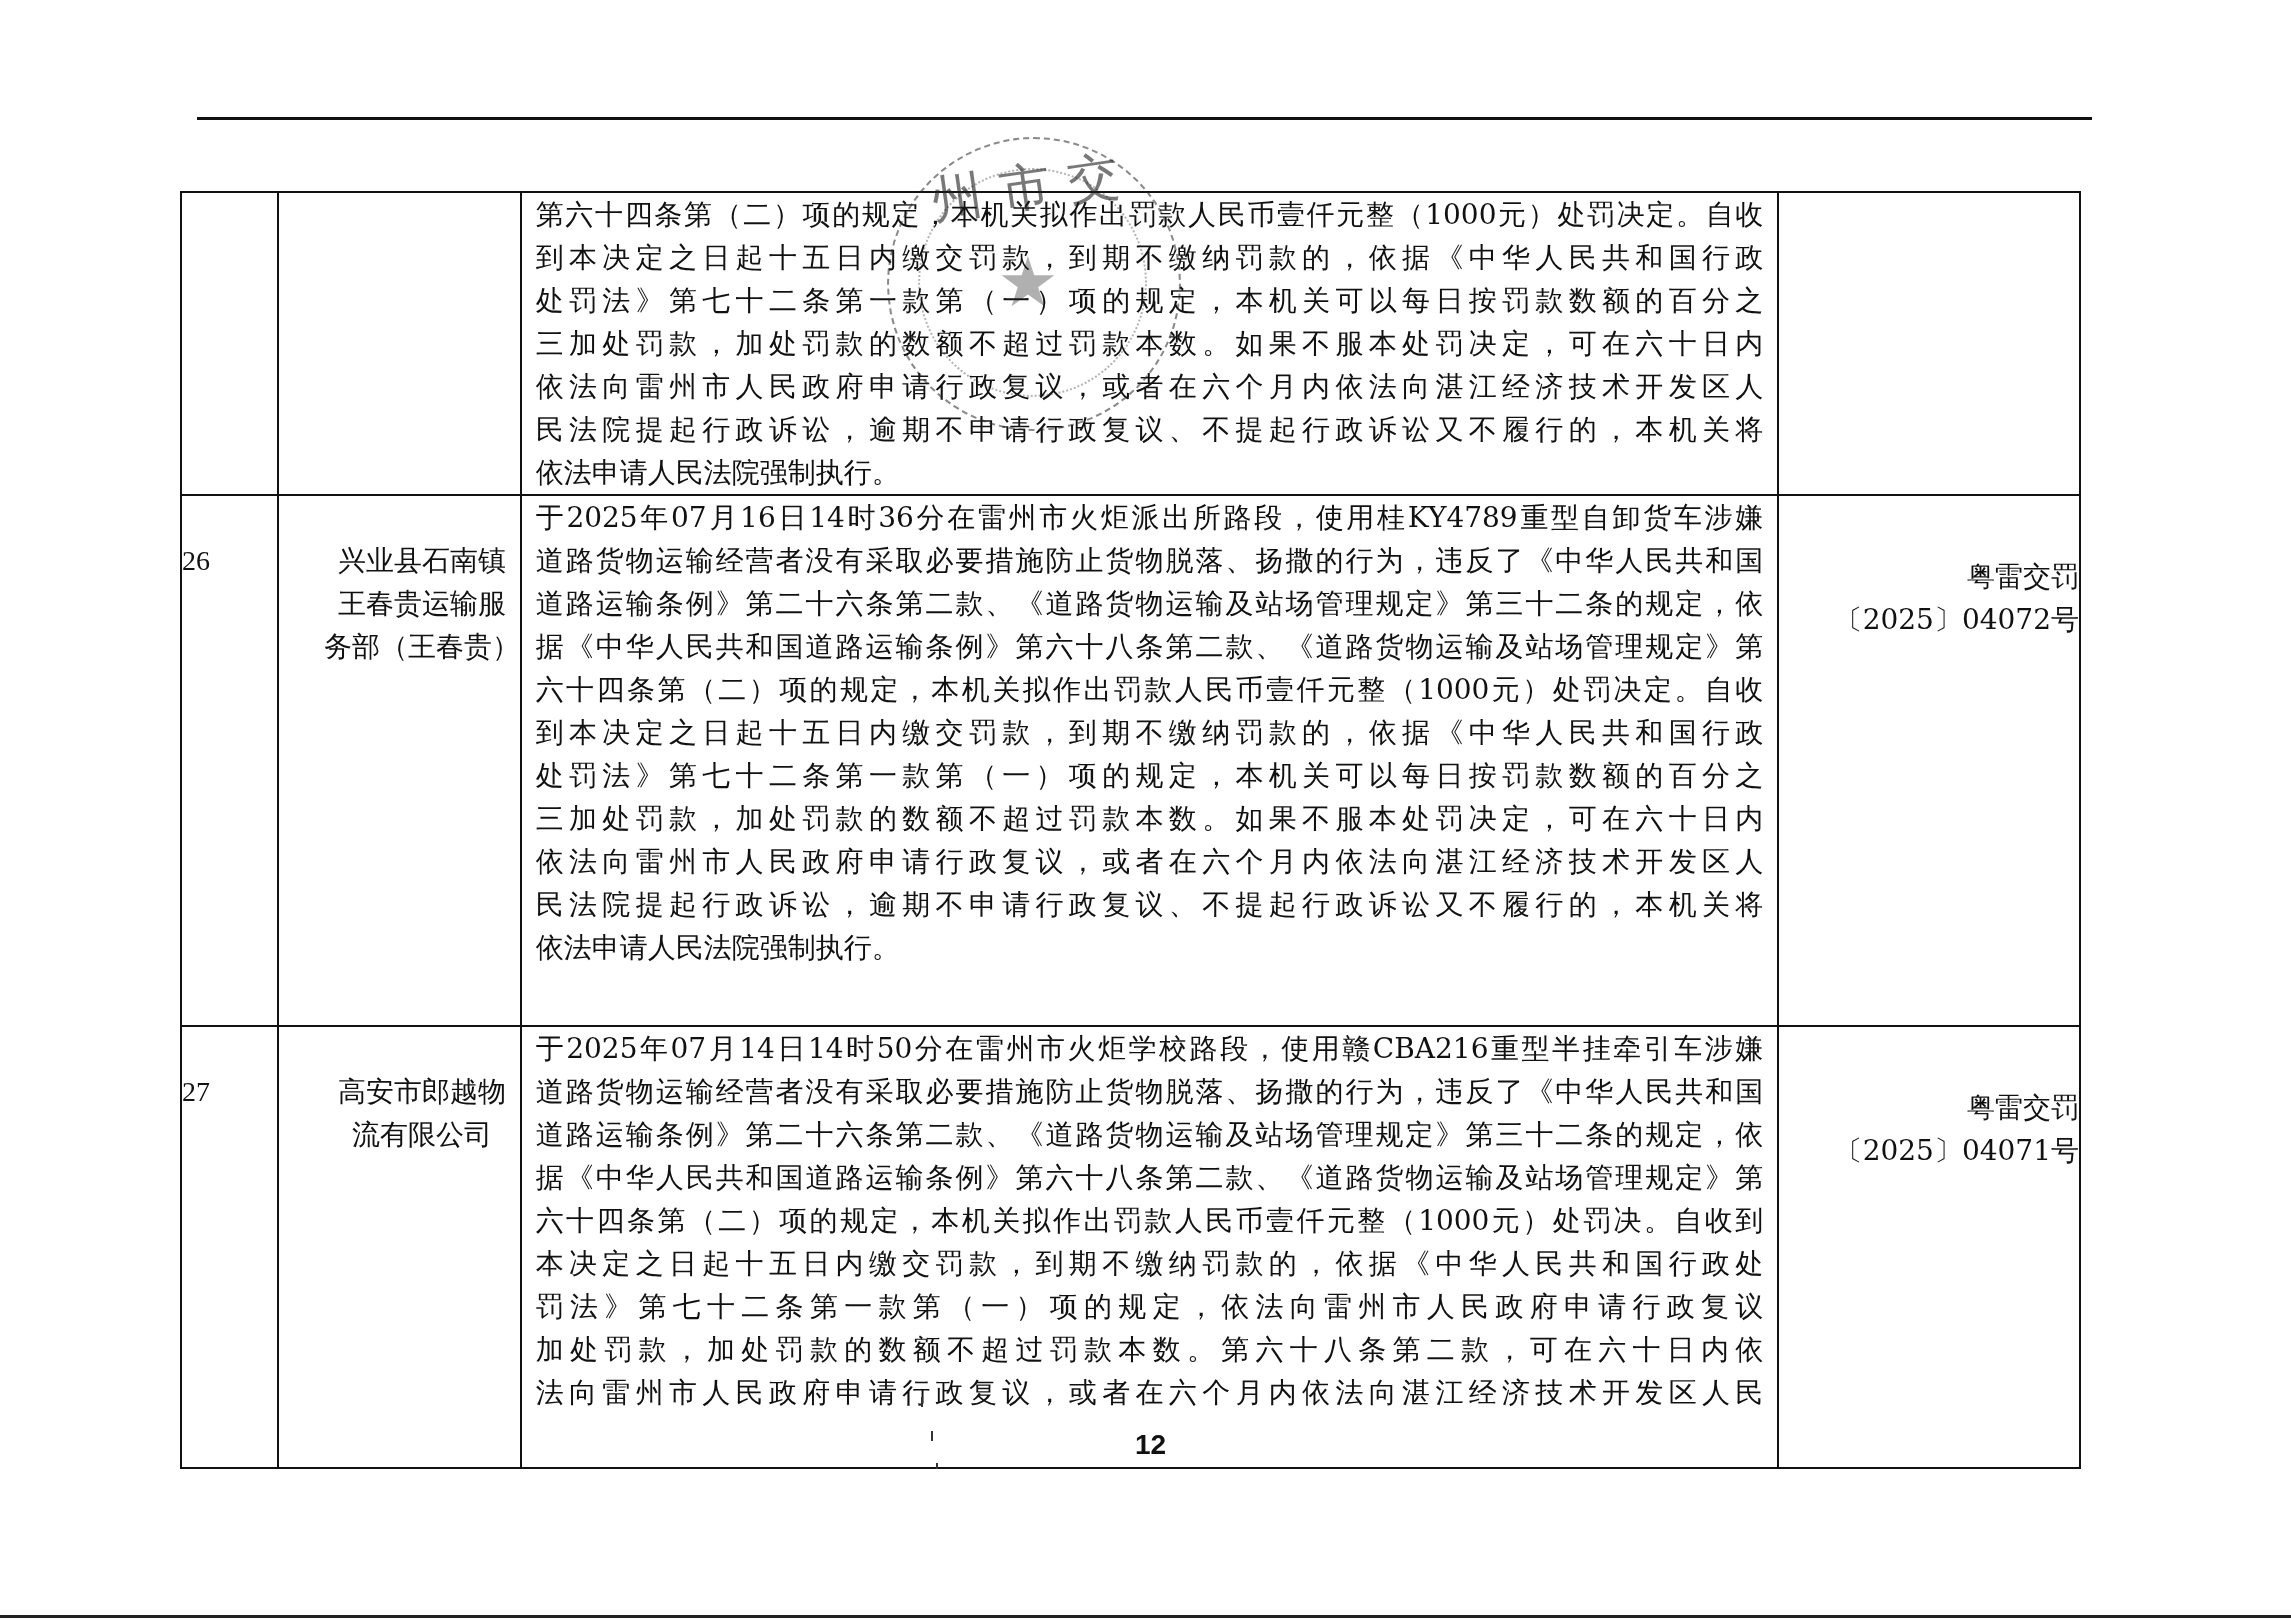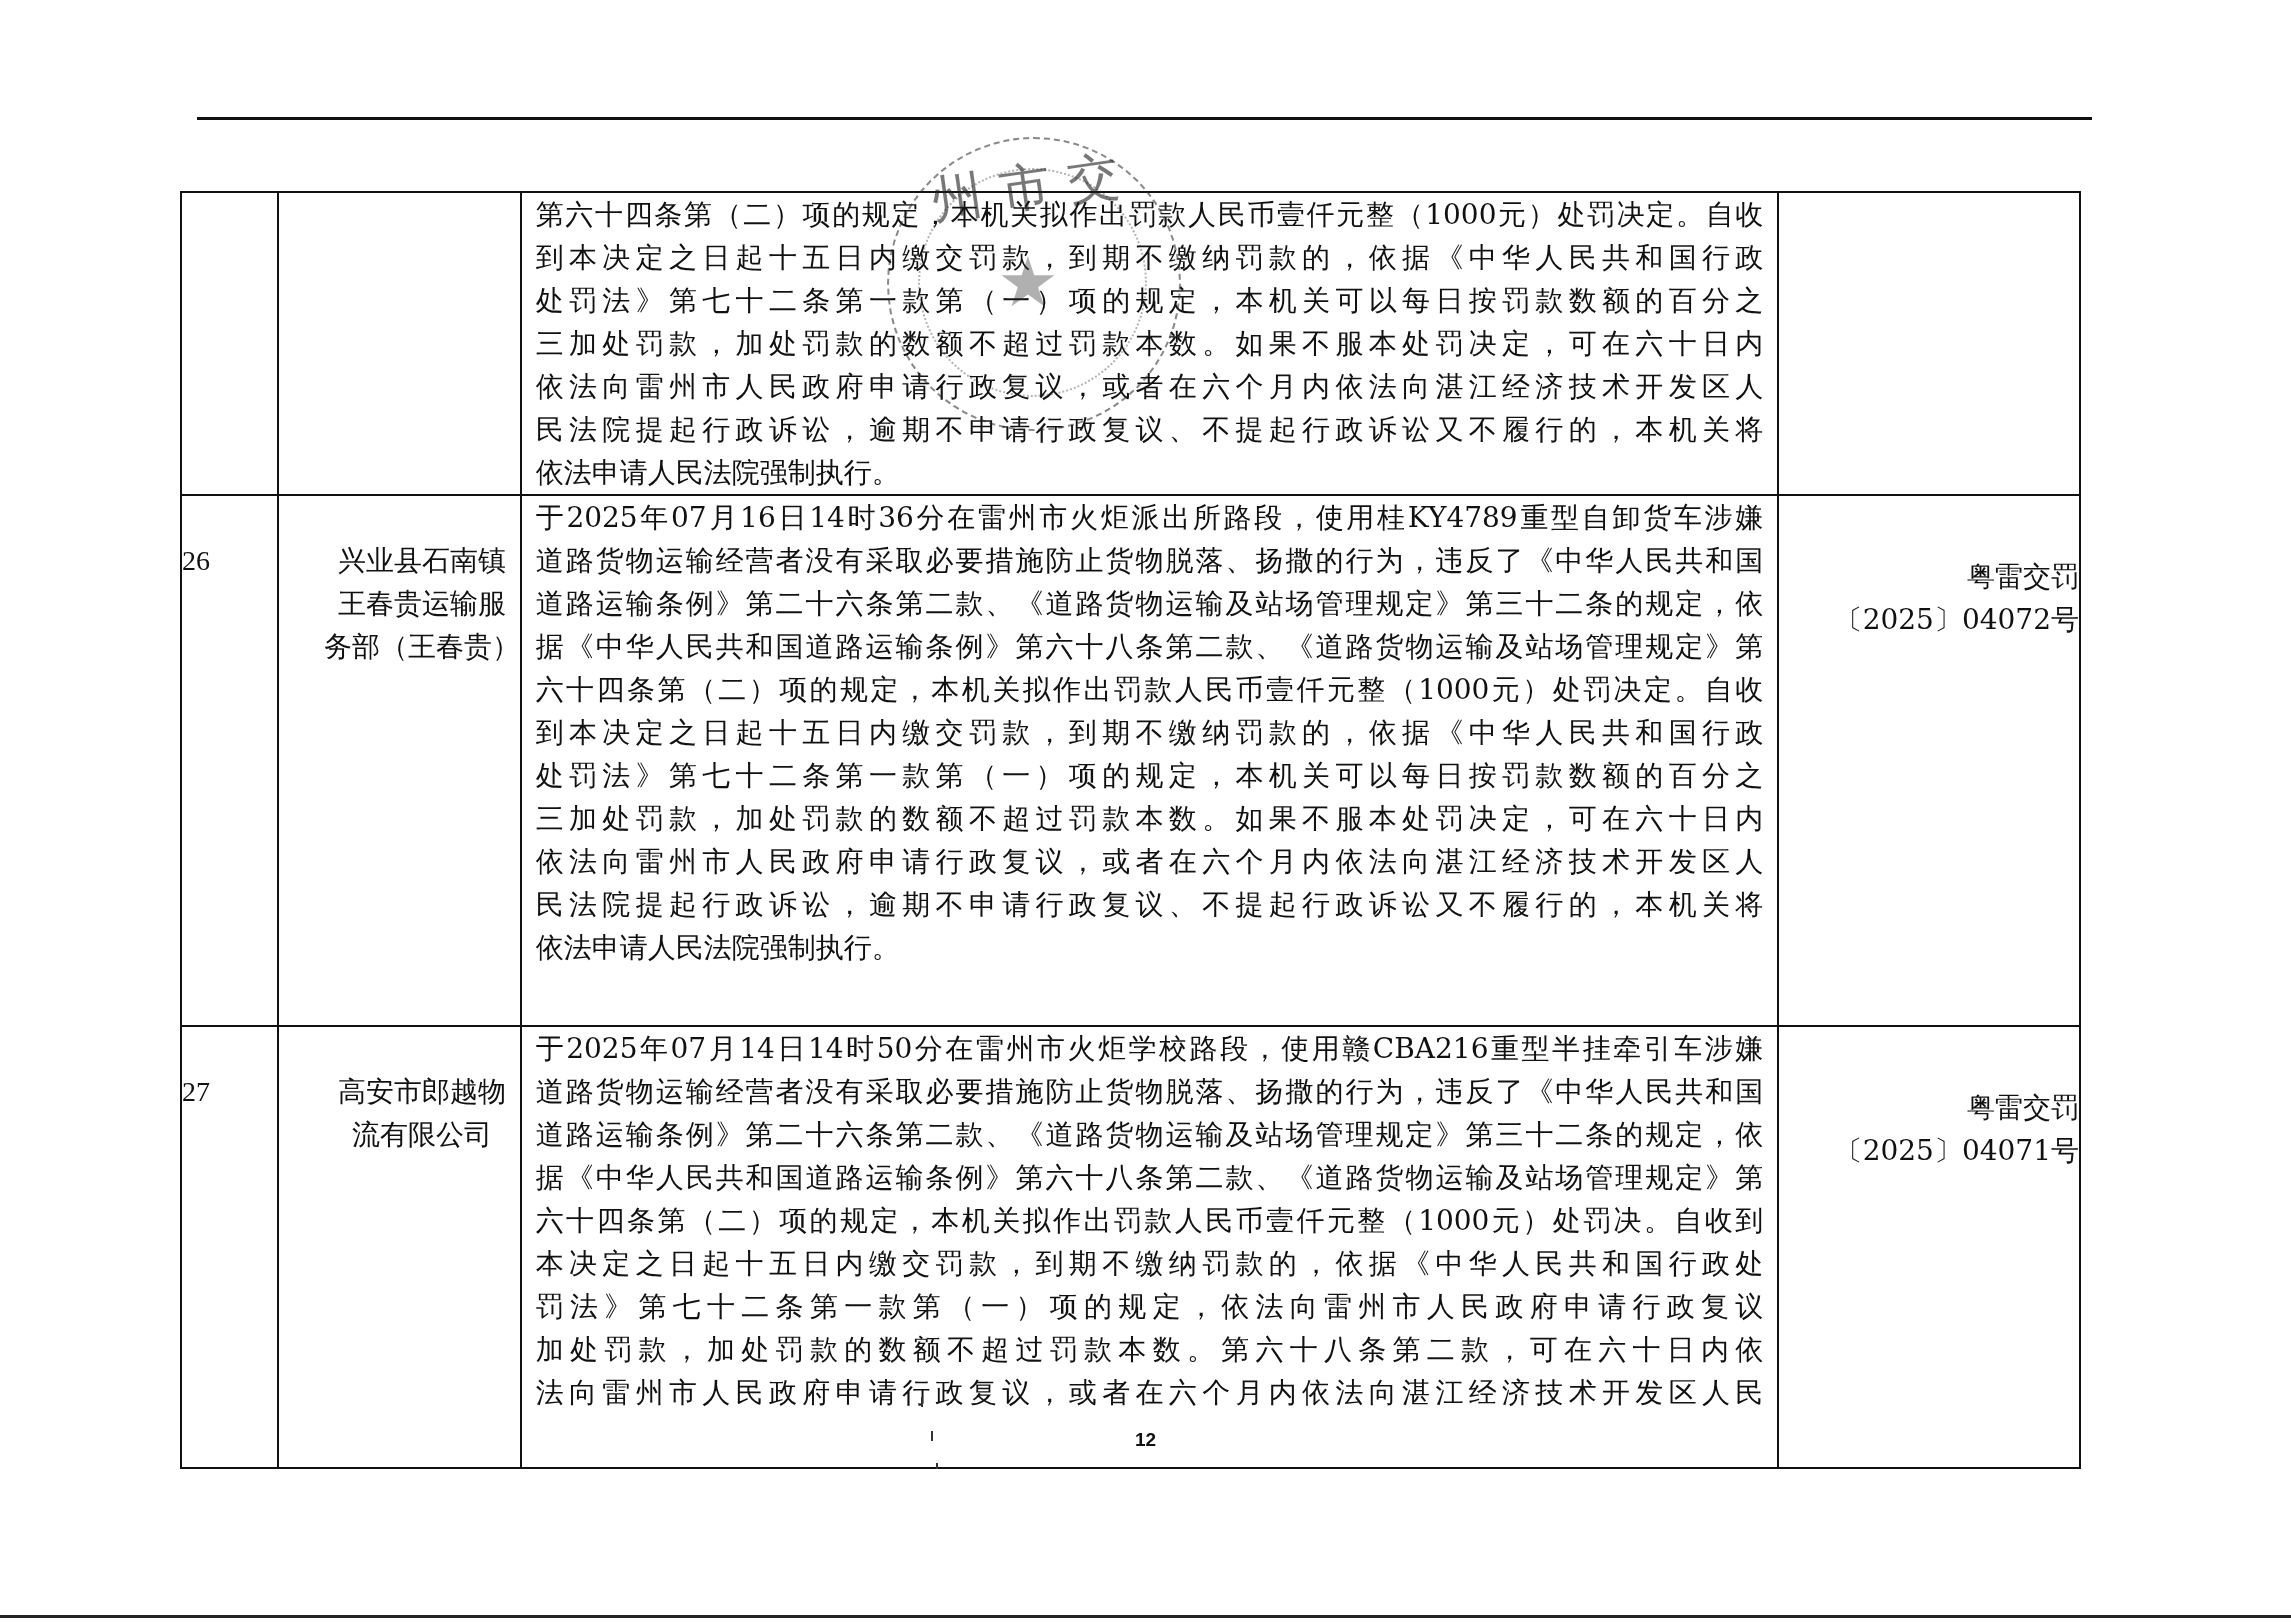--- a/index.html
+++ b/index.html
@@ -27,21 +27,21 @@
   .pad-top-1 { padding-top: 43px !important; }
   .pad-top-2 { padding-top: 59px !important; }
   .line { display: block; white-space: nowrap; overflow: hidden; text-align: justify; text-align-last: justify; height: 43px; }
   .line.last { text-align-last: left; }
   .party-line { display: block; white-space: nowrap; padding-left: 45px; }
   .case-line { display: block; white-space: nowrap; }
   .row-25 td { height: 299px; }
   .row-26 td { height: 470px; margin-top: 28px; }
   .row-27 td { height: 381px; }
   .page-number { position: absolute; left: 1135px; top: 1429px; font-family: "Liberation Sans", sans-serif;
-                 font-weight: bold; font-size: 19px; }
+                 font-weight: bold; font-size: 28px; }
   .scan-mark { position: absolute; width: 2px; height: 9.8px; background: #333; }
   .bottom-edge { position: absolute; left: 0; top: 1615px; width: 2292px; height: 2.9px; background: #222; }
 </style>
 </head>
 <body>
 
 <div class="header-rule"></div>
 
 <table class="penalty">
   <colgroup>

